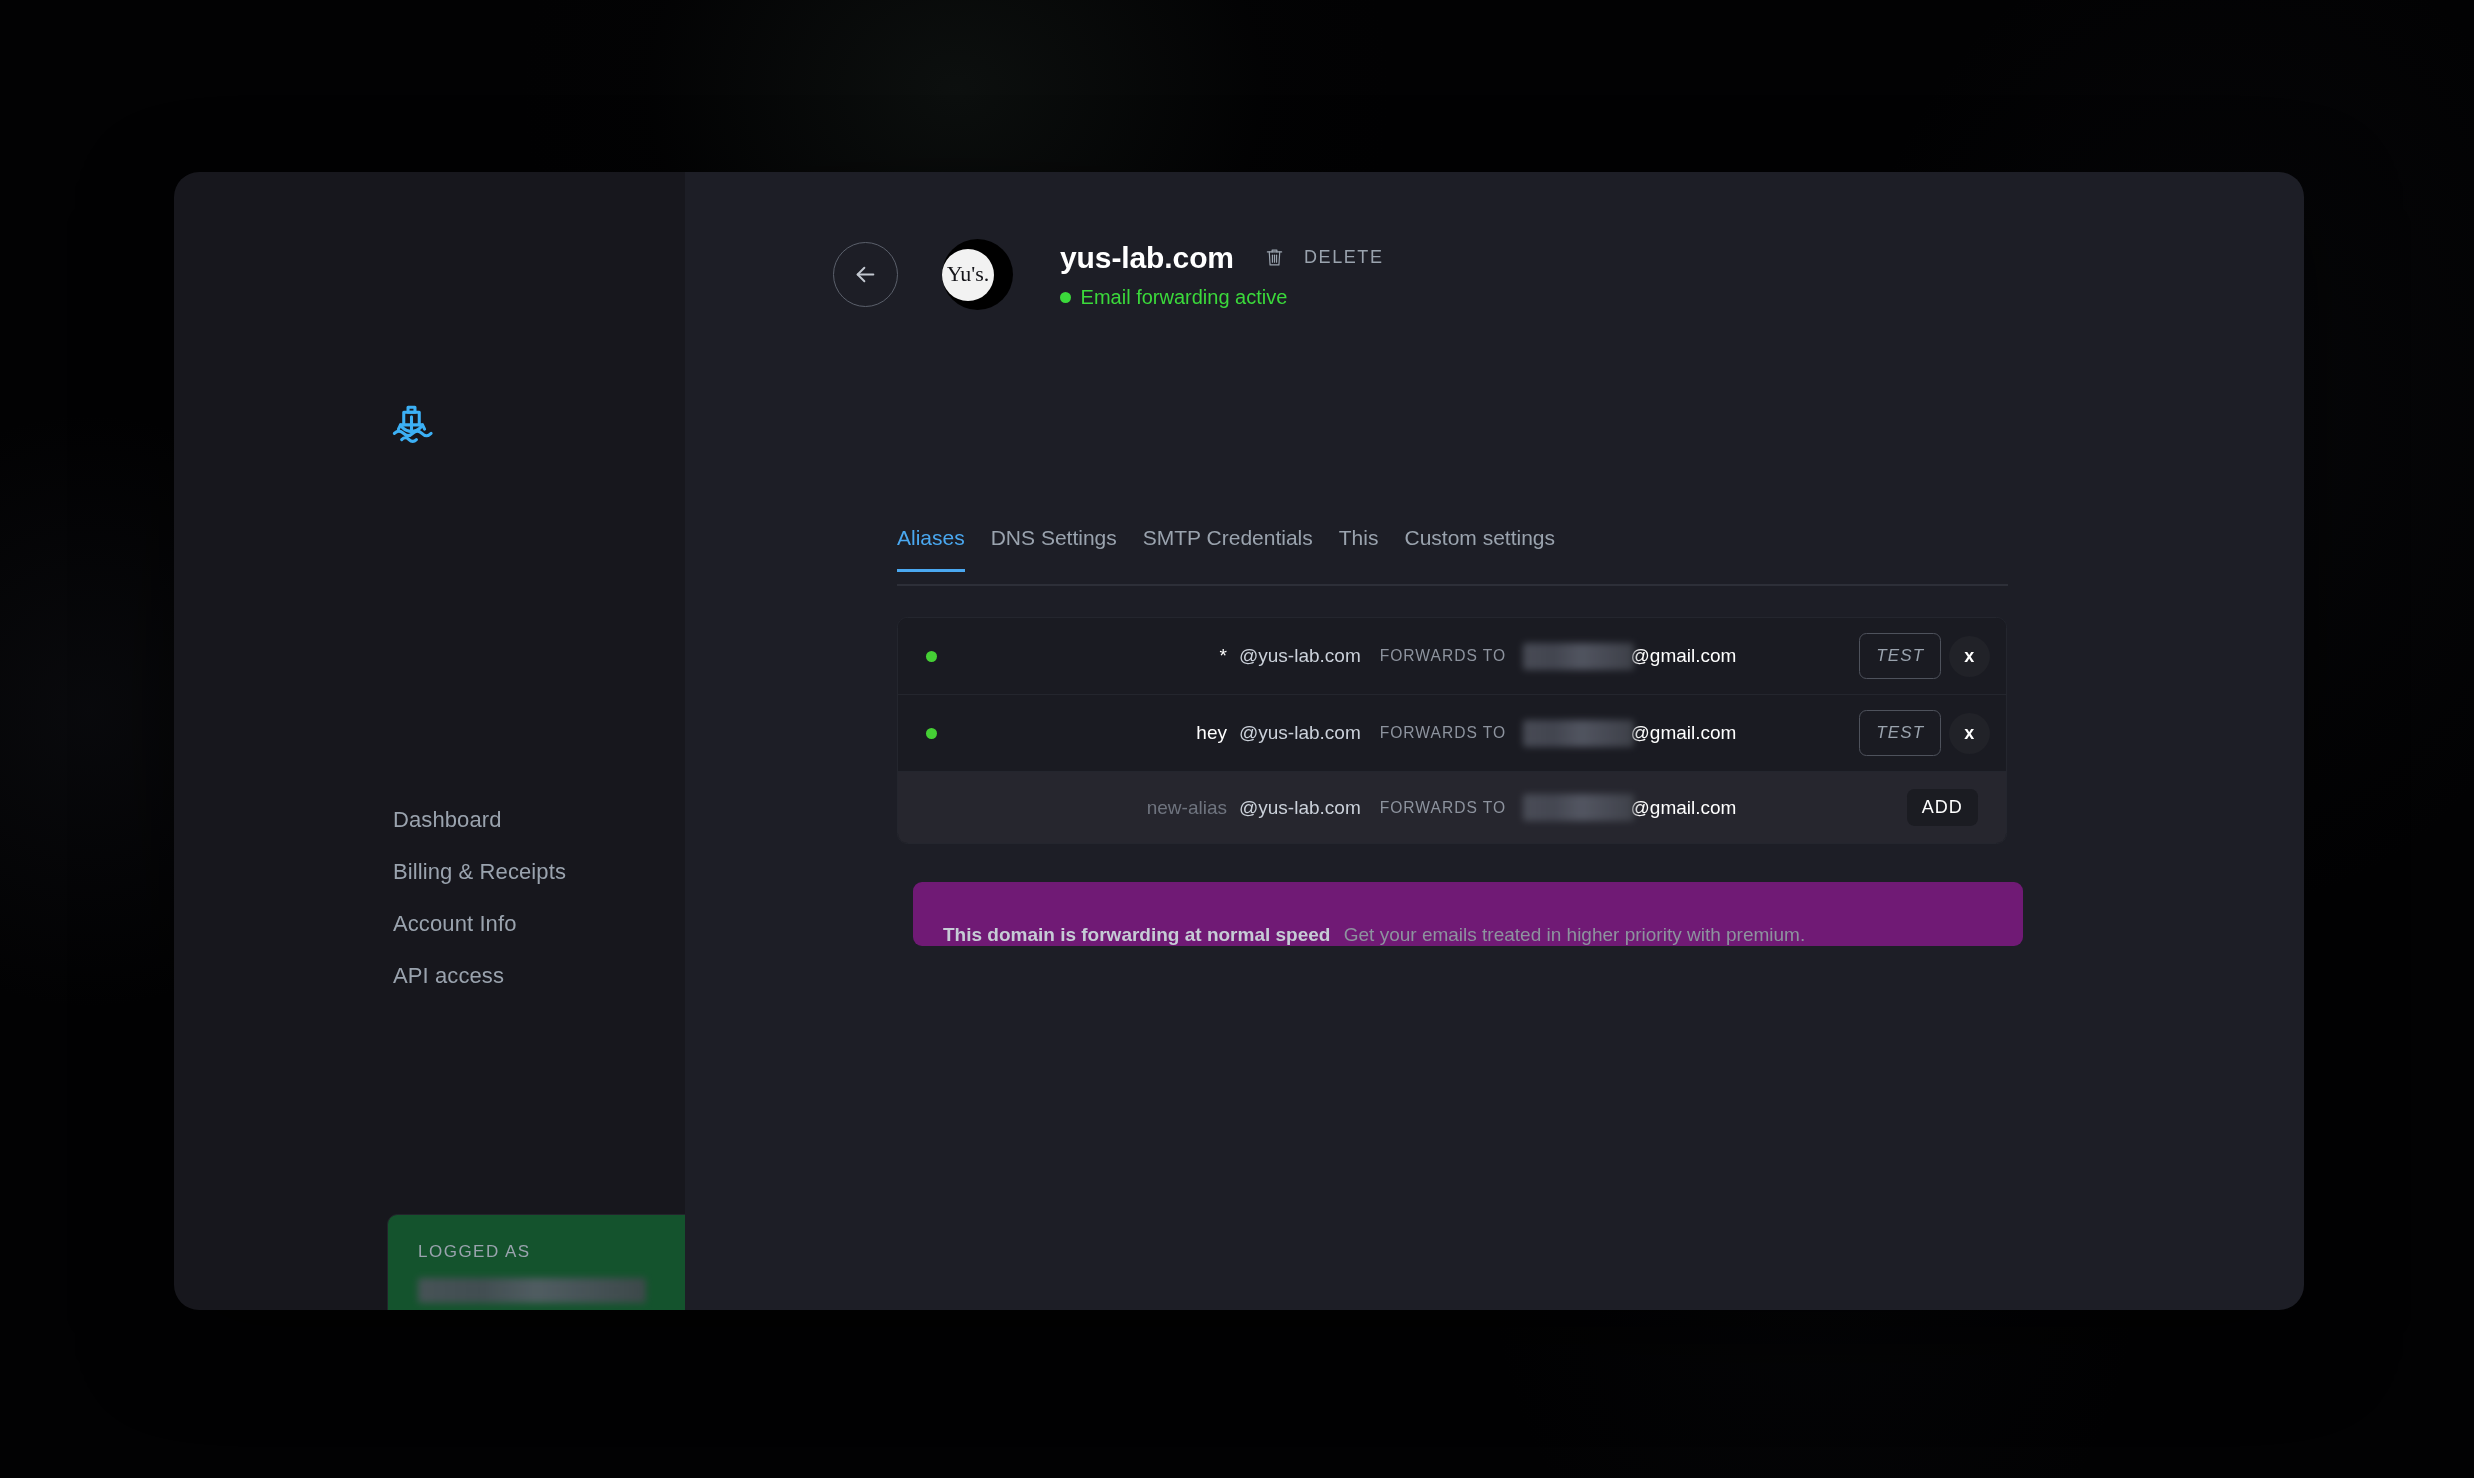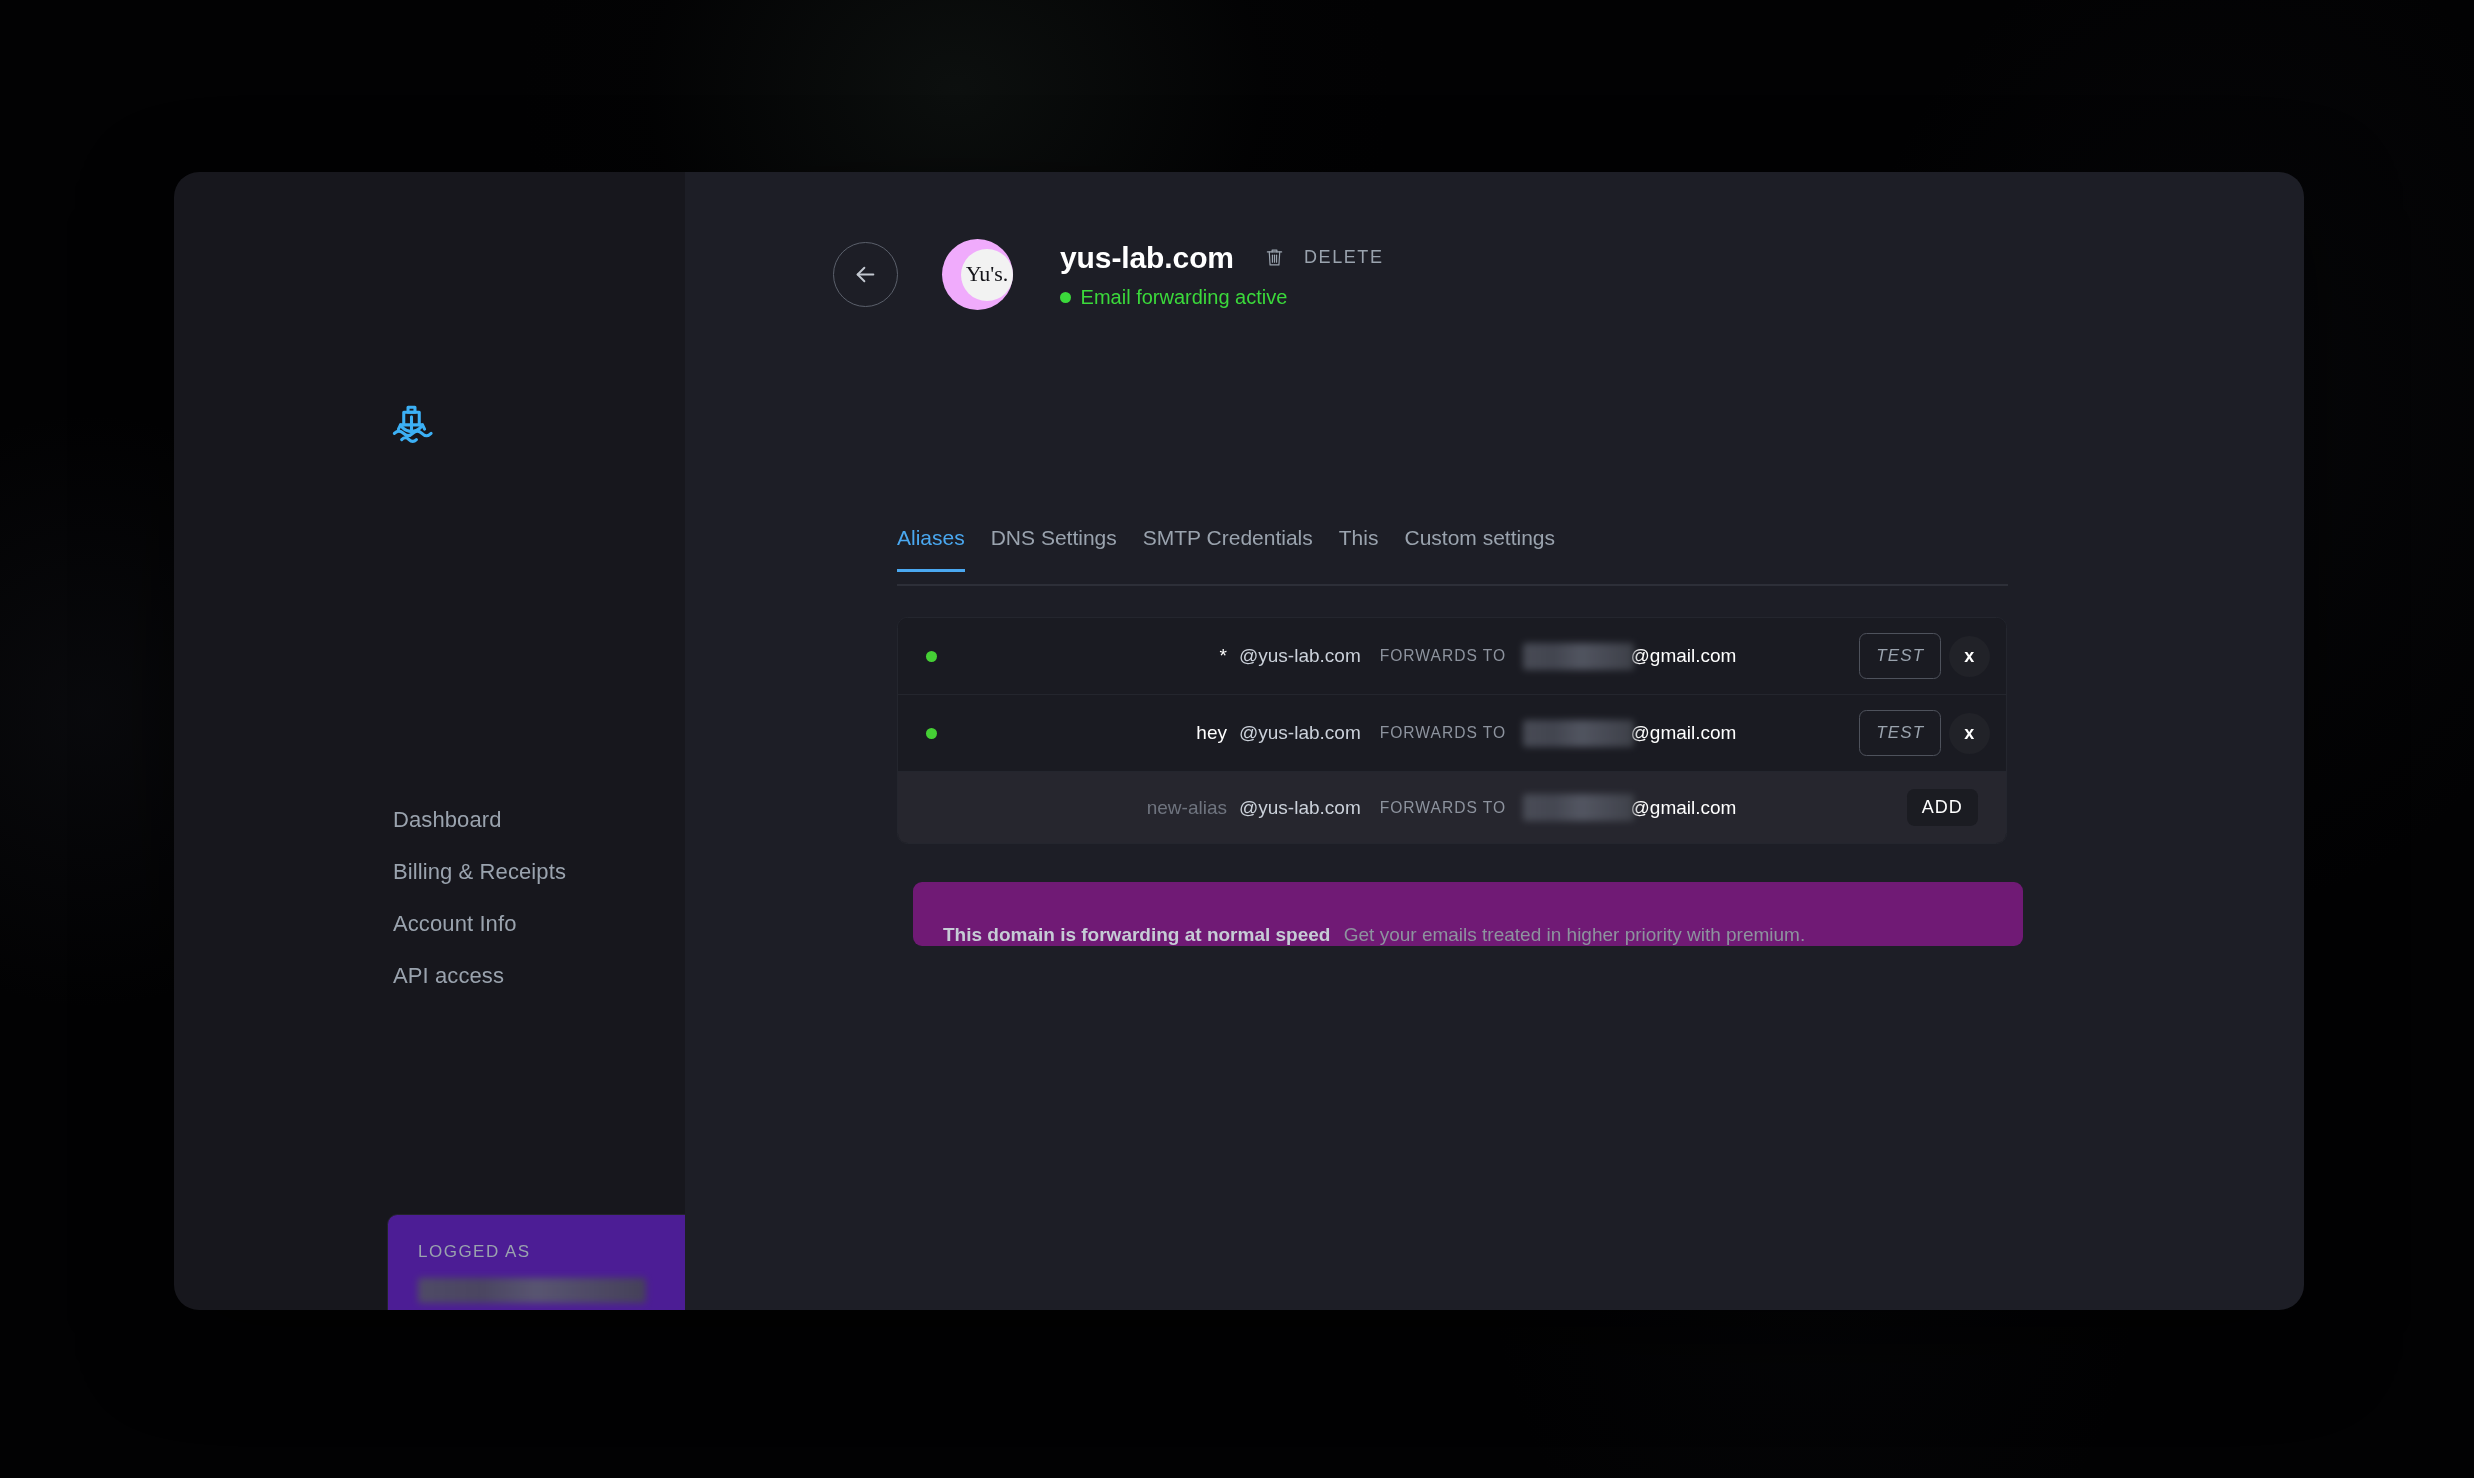--- a/index.html
+++ b/index.html
@@ -58,21 +58,21 @@
     cursor: pointer;
     white-space: nowrap;
   }
 
   .account-box {
     position: absolute;
     left: 213px; top: 1042px;
     width: 428px;
     border-radius: 10.4px;
     overflow: hidden;
-    background: #4c1d95;
+    background: #14532d;
     border: 0.7px solid #23242b;
   }
   .account-top { padding: 27px 30px 25px 30px; }
   .logged-as-label {
     color: #9aa3ae;
     font-size: 17px;
     letter-spacing: 1.5px;
   }
   .redact {
     display: block;
@@ -102,23 +102,23 @@
     border-radius: 50%;
     border: 1.5px solid #5b606b;
     display: flex; align-items: center; justify-content: center;
     cursor: pointer;
     flex: 0 0 65px;
   }
 
   .avatar {
     width: 71px; height: 71px;
     border-radius: 50%;
-    background: #f0abfc;
+    background: #000000;
     margin-left: 44px;
-    display: flex; align-items: center; justify-content: flex-end;
+    display: flex; align-items: center; justify-content: flex-start;
     flex: 0 0 71px;
   }
   .avatar-inner {
     width: 52px; height: 52px;
     border-radius: 50%;
     background: #f2f2f2;
     display: flex; align-items: center; justify-content: center;
     color: #15151a;
     font-family: "Liberation Serif", serif;
     font-size: 22px;

